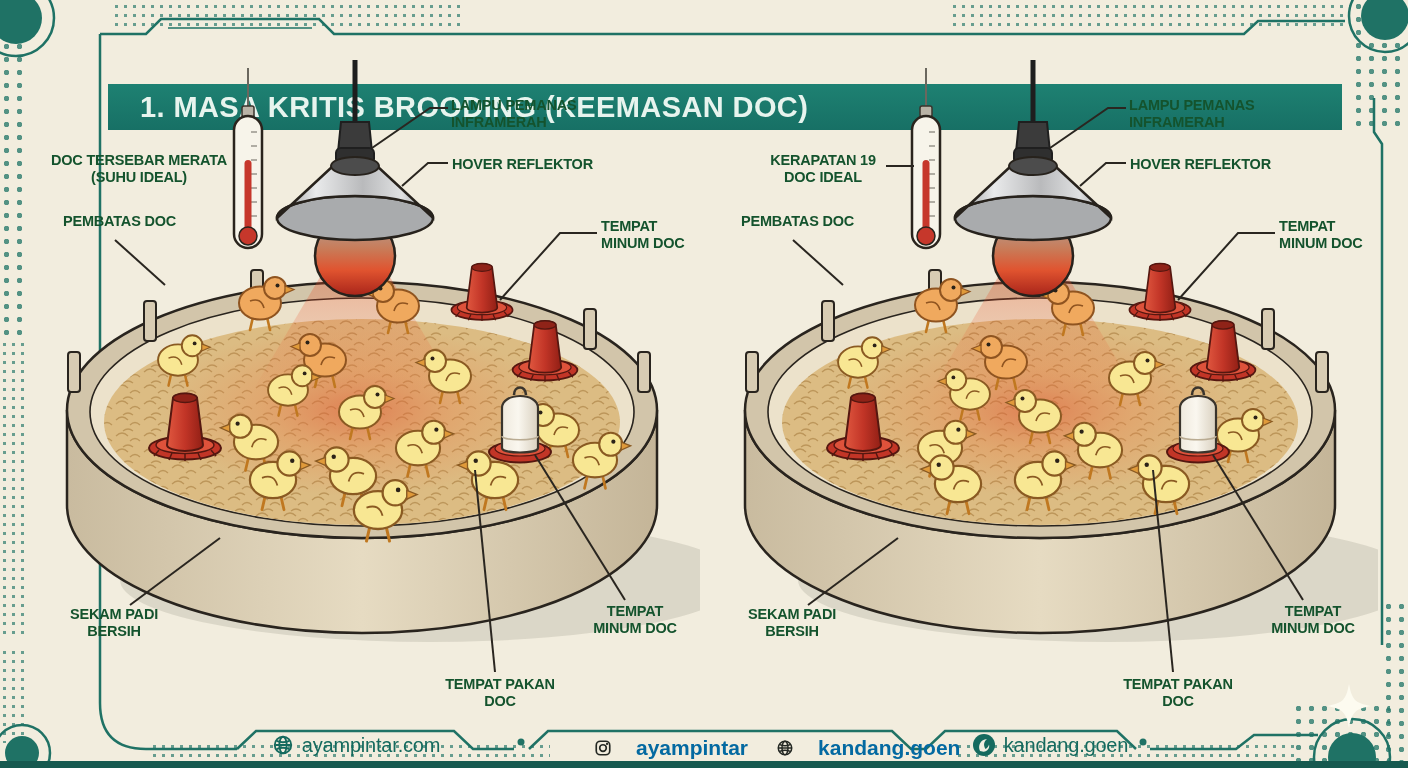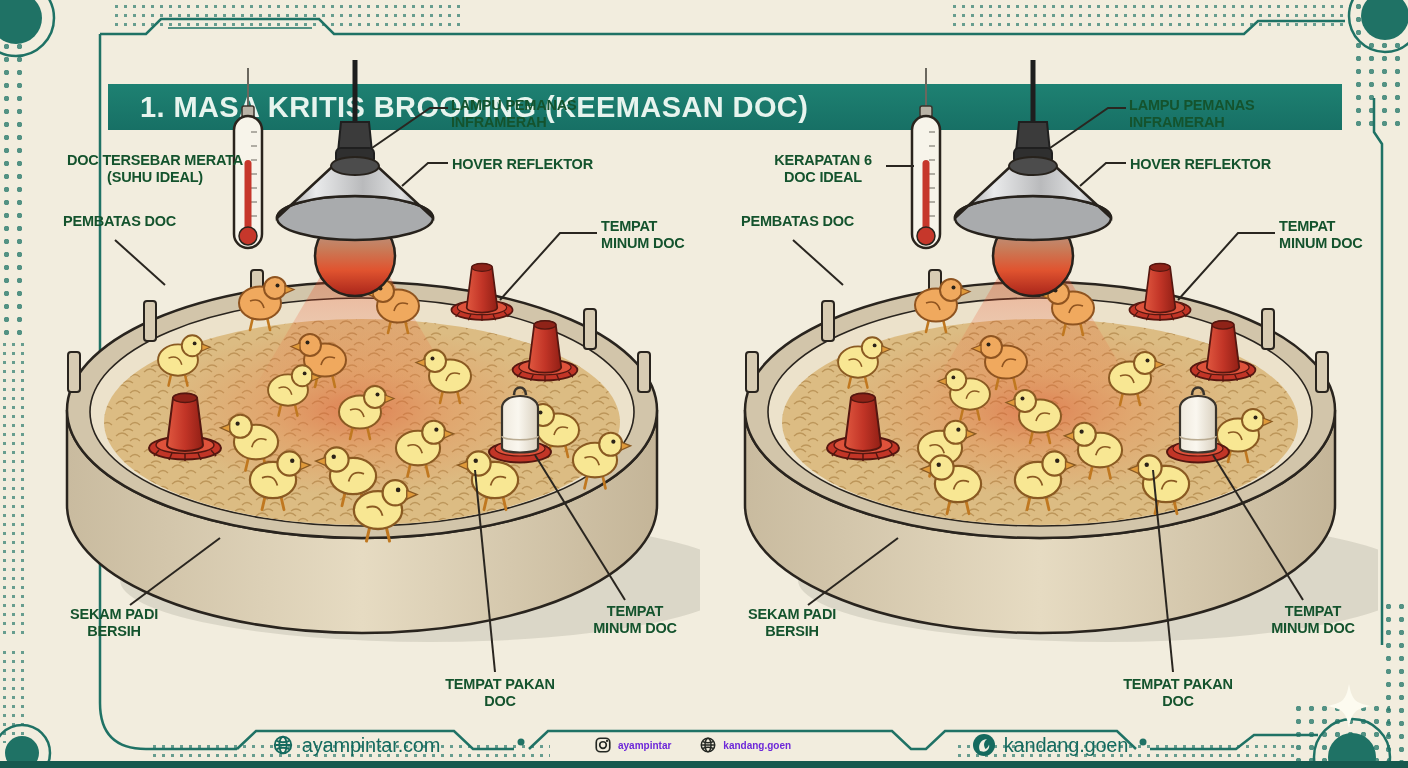--- a/index.html
+++ b/index.html
@@ -31,21 +31,21 @@
   #panel1{left:708px;}
   .scene{position:absolute;left:0;top:0;}
   .lbl{position:absolute;font-weight:700;font-size:14.5px;line-height:1.14;
     color:#14532d;letter-spacing:-.2px;white-space:nowrap;z-index:5;}
   .lbl span{display:block;}
   .lbl.center{text-align:center;}
   
   .brand{position:absolute;z-index:5;display:flex;align-items:center;gap:8px;justify-content:center;}
   .brand .btxt{font-size:20px;font-weight:400;color:#156a5e;letter-spacing:-.2px;white-space:nowrap;}
   .mid-item{display:flex;align-items:center;gap:6px;}
-  .mid-item .mtxt{font-size:10px;font-weight:700;color:#6d28d9;white-space:nowrap;}
+  .mid-item .mtxt{font-size:21px;font-weight:700;color:#0369a1;white-space:nowrap;margin-left:18px;}
   #footer-mid{position:absolute;left:594px;top:736px;z-index:5;display:flex;gap:28px;align-items:center;}
 </style>
 </head>
 <body>
 
 <div class="dots" style="left:112px;top:2px;width:350px;height:26px;"></div>
 <div class="dots" style="left:950px;top:2px;width:400px;height:26px;"></div>
 <div class="dots lg" style="left:1352px;top:0;width:56px;height:128px;"></div>
 <div class="dots lg" style="left:0;top:40px;width:26px;height:300px;"></div>
 <div class="dots" style="left:0;top:340px;width:26px;height:300px;"></div>
@@ -324,21 +324,21 @@
     <path d="M418,48 H400 L342,88"></path>
     <path d="M418,103 H398 L372,126"></path>
     <path d="M567,173 H530 L470,240"></path>
     <path d="M85,180 L135,225"></path>
     <path d="M100,545 L190,478"></path>
     <path d="M465,612 L445,410"></path>
     <path d="M595,540 L505,395"></path>
 
   </g>
     </svg>
-  <div class="lbl center" style="left:20px;top:92px;width:210px">
+  <div class="lbl center" style="left:4px;top:92px;width:210px">
     <span>DOC TERSEBAR MERATA</span>
       <span>(SUHU IDEAL)</span>
   </div>
   <div class="lbl" style="left:33px;top:153px">
     <span>PEMBATAS DOC</span>
   </div>
   <div class="lbl" style="left:421px;top:37px">
     <span>LAMPU PEMANAS</span>
       <span>INFRAMERAH</span>
   </div>
@@ -583,21 +583,21 @@
     <path d="M418,103 H398 L372,126"></path>
     <path d="M567,173 H530 L470,240"></path>
     <path d="M85,180 L135,225"></path>
     <path d="M100,545 L190,478"></path>
     <path d="M465,612 L445,410"></path>
     <path d="M595,540 L505,395"></path>
     <path d="M178,106 H206"></path>
   </g>
     </svg>
   <div class="lbl center" style="left:10px;top:92px;width:210px">
-    <span>KERAPATAN 6</span>
+    <span>KERAPATAN 19</span>
       <span>DOC IDEAL</span>
   </div>
   <div class="lbl" style="left:33px;top:153px">
     <span>PEMBATAS DOC</span>
   </div>
   <div class="lbl" style="left:421px;top:37px">
     <span>LAMPU PEMANAS</span>
       <span>INFRAMERAH</span>
   </div>
   <div class="lbl" style="left:422px;top:96px">

